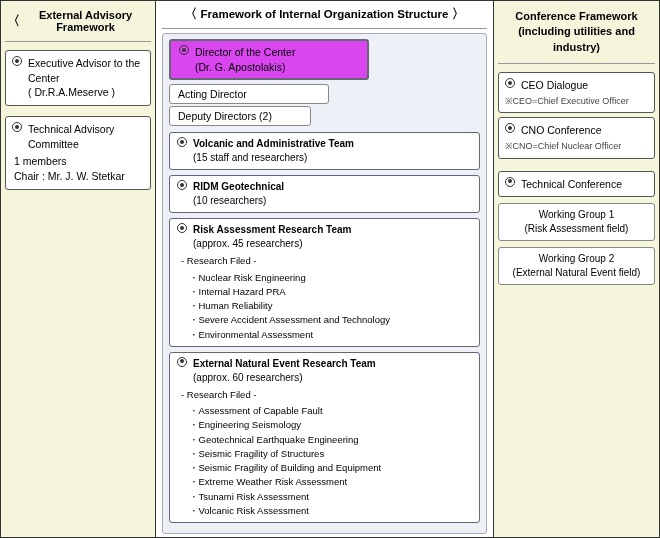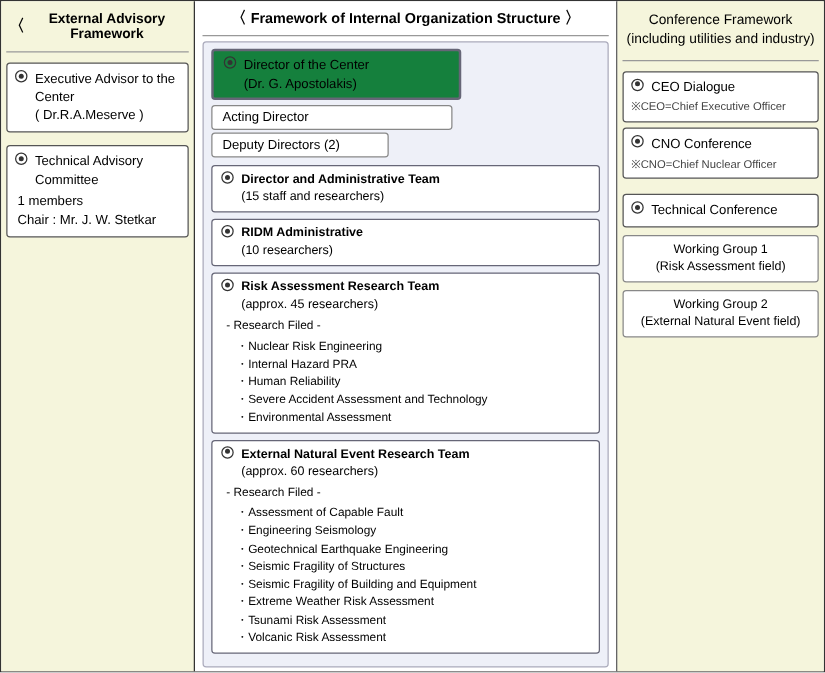--- a/index.html
+++ b/index.html
@@ -79,36 +79,36 @@
       background: #eef0f8;
       padding: 5px 6px;
       flex: 1;
       display: flex;
       flex-direction: column;
     }
 
     .dir-box {
       border: 2px solid #667;
       border-radius: 3px;
-      background: #15803d;
+      background: #d946ef;
       padding: 4px 8px;
       margin-bottom: 4px;
       font-size: 10.5px;
       line-height: 1.4;
       width: 200px;
     }
 
     .acting-director {
       font-size: 10.5px;
       padding: 3px 8px;
       margin-bottom: 2px;
       border: 1.5px solid #888;
       border-radius: 3px;
       background: #fff;
-      width: 193px;
+      width: 160px;
     }
 
     .deputy-directors {
       font-size: 10.5px;
       padding: 3px 8px;
       margin-bottom: 6px;
       border: 1.5px solid #888;
       border-radius: 3px;
       background: #fff;
       width: 142px;
@@ -176,21 +176,21 @@
     .right-col {
       width: 165px;
       background: #f5f5dc;
       display: flex;
       flex-direction: column;
       padding: 4px;
     }
 
     .right-col-header {
       text-align: center;
-      font-weight: normal;
+      font-weight: bold;
       font-size: 11px;
       padding: 4px 2px 8px 2px;
       border-bottom: 1px solid #999;
       margin-bottom: 8px;
       line-height: 1.4;
     }
 
     .conf-box {
       border: 1.5px solid #555;
       border-radius: 3px;
@@ -287,31 +287,31 @@
       </div>
 
       <div class="deputy-directors">
         <span>Deputy Directors (2)</span>
       </div>
 
       <div class="team-box">
         <div class="row-flex">
           <span class="icon-bullet"></span>
           <div>
-            <span class="team-title">Director and Administrative Team</span>
+            <span class="team-title">Volcanic and Administrative Team</span>
             <div>(15 staff and researchers)</div>
           </div>
         </div>
       </div>
 
       <div class="team-box">
         <div class="row-flex">
           <span class="icon-bullet"></span>
           <div>
-            <span class="team-title">RIDM Administrative</span>
+            <span class="team-title">RIDM Geotechnical</span>
             <div>(10 researchers)</div>
           </div>
         </div>
       </div>
 
       <div class="team-box">
         <div class="row-flex">
           <span class="icon-bullet"></span>
           <div>
             <span class="team-title">Risk Assessment Research Team</span>

